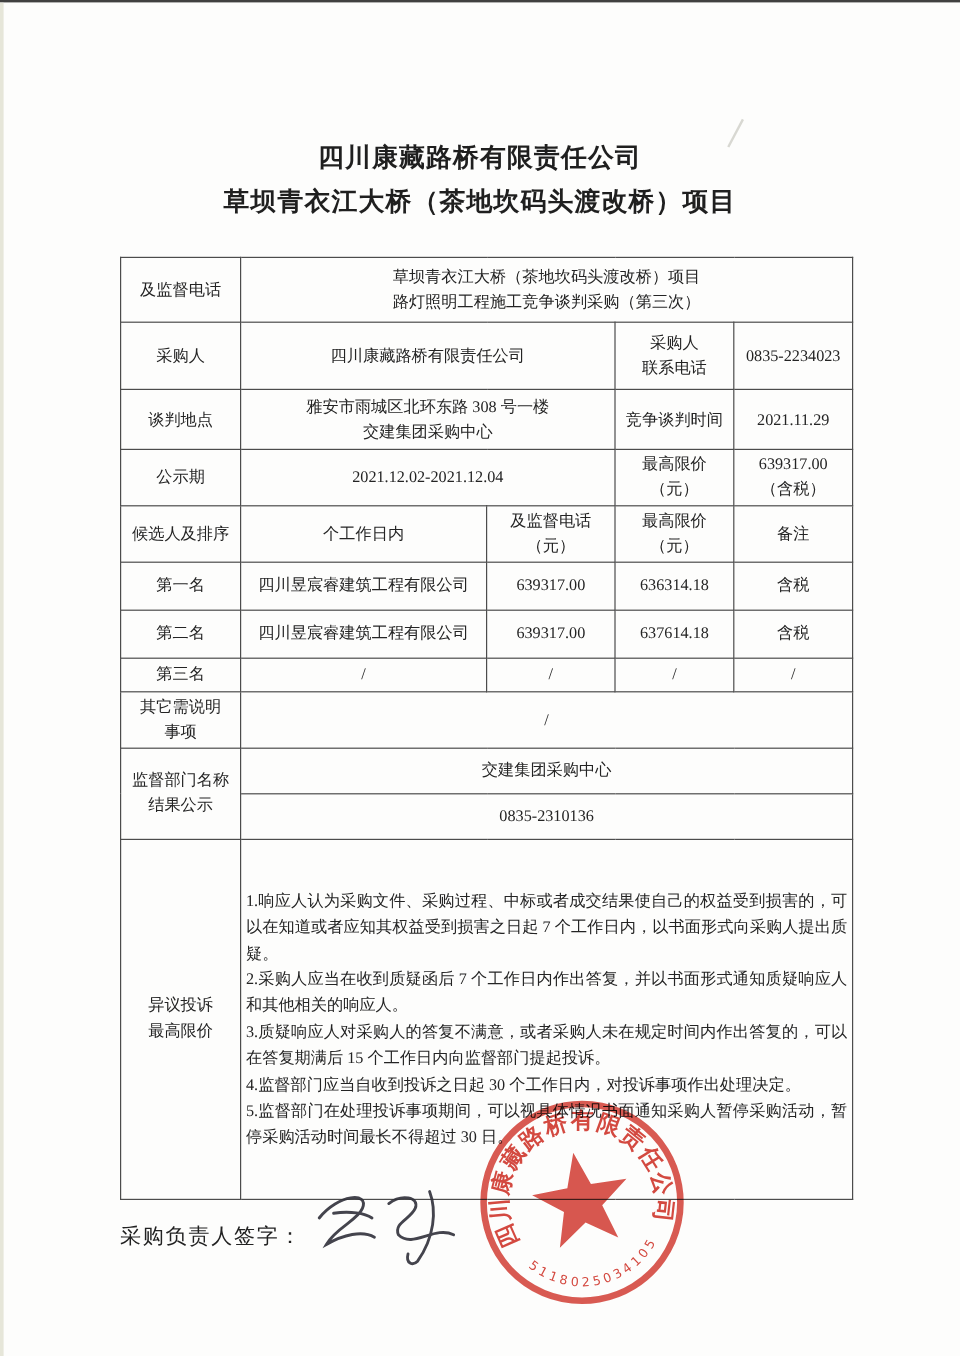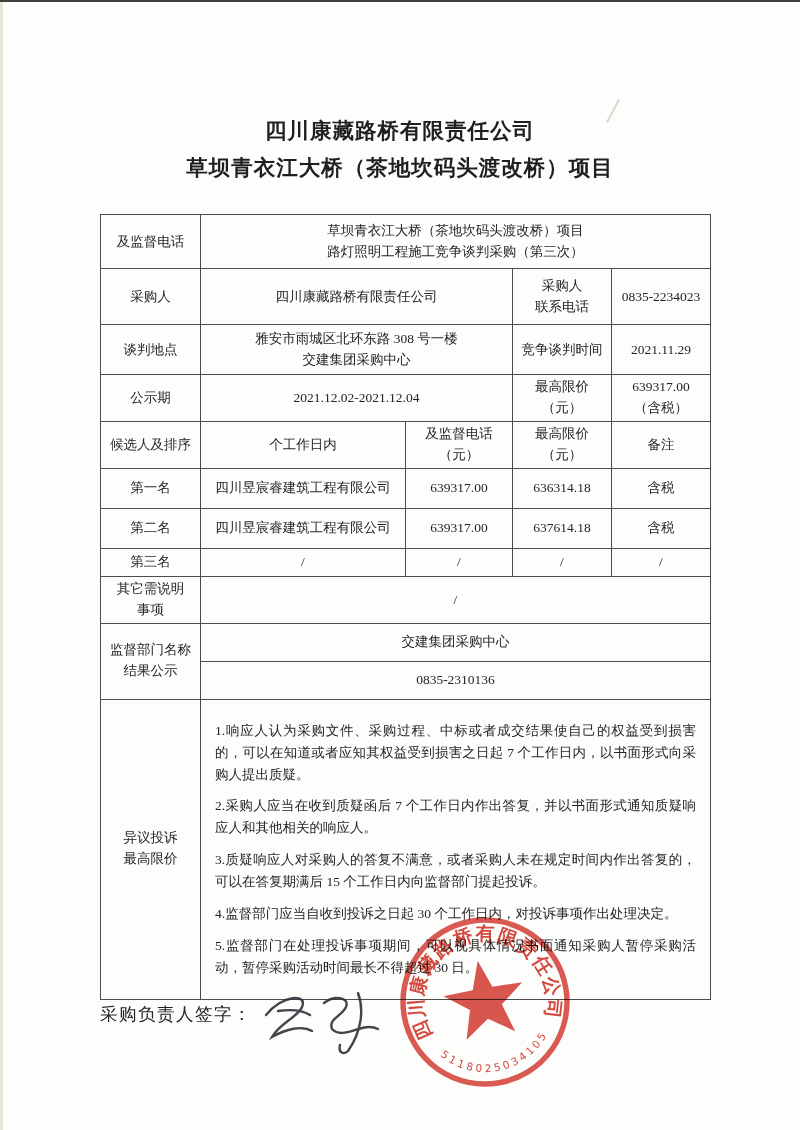--- a/index.html
+++ b/index.html
@@ -22,22 +22,22 @@
   }
   table.doc td{
     border:1px solid #4c4c4c;text-align:center;vertical-align:middle;
     padding:2px 4px;overflow:hidden;
   }
   td.left{text-align:left;padding-left:10px;}
   td.slashleft{text-align:left;padding-left:14px;}
   .tl div{line-height:1.55;}
   td.complaint-cell{padding:8px 10px 8px 12px;}
   .complaint-text{text-align:justify;line-height:1.62;}
-  .complaint-text p{margin:10px;}
-  .sign-row{position:absolute;left:100px;top:1000px;height:40px;display:flex;align-items:flex-start;}
+  .complaint-text p{margin:0;}
+  .sign-row{position:absolute;left:100px;top:1000px;height:40px;display:flex;align-items:flex-end;}
   .sign-label{font-size:17.5px;letter-spacing:1.5px;color:#222;}
   .signature{position:absolute;left:258px;top:985px;}
   .stamp{position:absolute;left:390px;top:905px;transform:rotate(-10deg);mix-blend-mode:multiply;opacity:.88;}
 </style>
 </head>
 <body>
 
 <div class="page">
   <div class="edge-left"></div>
   <div class="scan-slash"></div>

